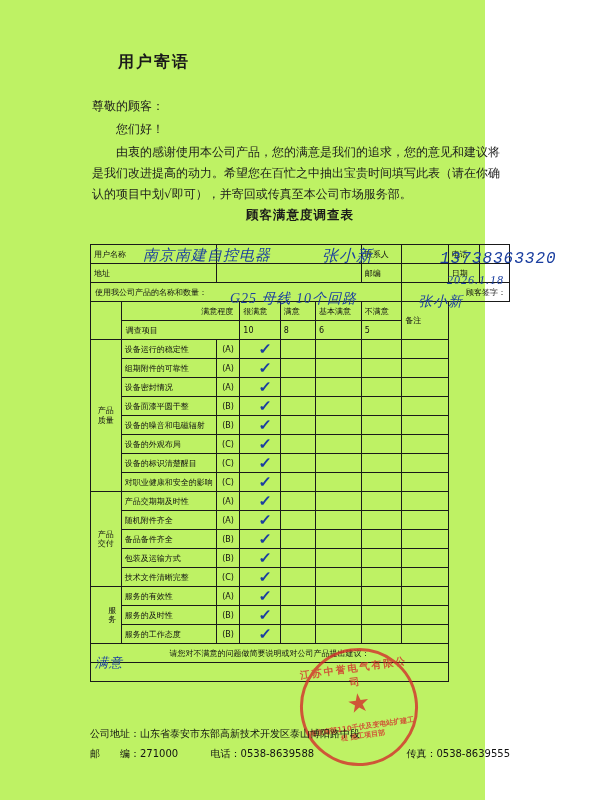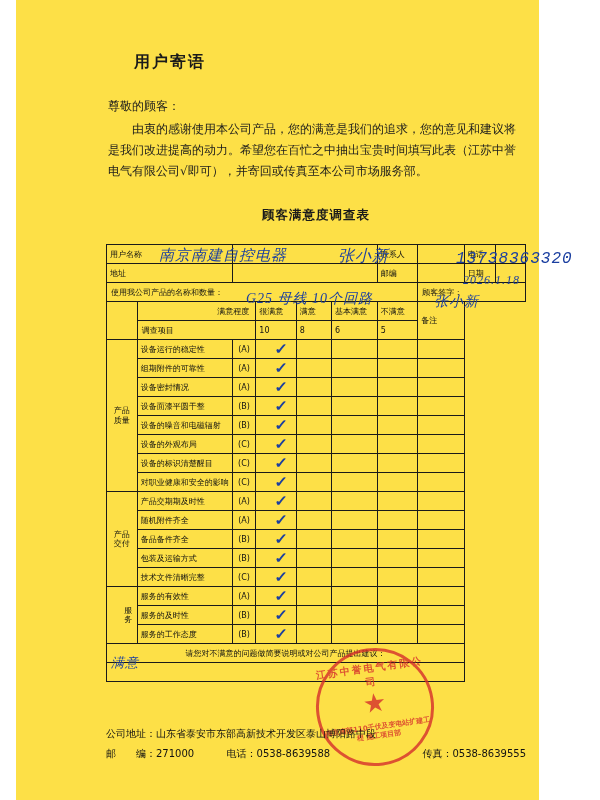--- a/index.html
+++ b/index.html
@@ -11,24 +11,23 @@
     height: 800px;
     background: #ffffff;
     font-family: "Liberation Serif", serif;
     color: #1a1a1a;
     position: relative;
     overflow: hidden;
   }
   .page {
     position: absolute;
     left: 0; top: 0;
-    width: 523px;
+    width: 485px;
     height: 800px;
-    background: #fde047;
-    margin-left: 16px;
+    background: #bef264;
   }
   .title {
     position: absolute;
     left: 118px;
     top: 52px;
     font-size: 16px;
     font-weight: bold;
     letter-spacing: 2px;
     font-family: "DejaVu Sans", sans-serif;
   }
@@ -235,21 +234,22 @@
 </style>
 </head>
 <body>
 
 <div class="page">
 
   <div class="title">用户寄语</div>
 
   <div class="letter">
     <p>尊敬的顾客：</p>
-    <p class="indent2">由衷的感谢使用本公司产品，您的满意是我们的追求，您的意见和建议将是我们改进提高的动力。希望您在百忙之中抽出宝贵时间填写此表（江苏中誉电气有限公司√即可），并寄回或传真至本公司市场服务部。</p>
+    <p class="indent2">您们好！</p>
+    <p class="indent2">由衷的感谢使用本公司产品，您的满意是我们的追求，您的意见和建议将是我们改进提高的动力。希望您在百忙之中抽出宝贵时间填写此表（请在你确认的项目中划√即可），并寄回或传真至本公司市场服务部。</p>
   </div>
 
 
   <div class="form-title">顾客满意度调查表</div>
 
   <table class="sheet">
 
     <tbody>
         <tr>
       <td class="lbl" colspan="2" style="width:56px">用户名称</td>
@@ -264,21 +264,21 @@
       <td class="lbl" colspan="2">地址</td>
       <td colspan="4"></td>
       <td class="lbl">邮编</td>
       <td></td>
       <td class="lbl">日期</td>
       <td></td>
     </tr>
 
     <tr>
       <td colspan="7" style="text-align:left;padding-left:4px;">使用我公司产品的名称和数量：</td>
-      <td colspan="3" style="text-align:left;padding-left:4px;">顾客签字：</td>
+      <td colspan="3" style="text-align:right;padding-left:4px;">顾客签字：</td>
     </tr>
 
     <tr>
       <td class="vcat" rowspan="2"></td>
       <td colspan="2" style="text-align:right;padding-right:6px;height:16px;">满意程度</td>
       <td class="lbl scorecell">很满意</td>
       <td class="lbl scorecell">满意</td>
       <td class="lbl scorecell">基本满意</td>
       <td class="lbl scorecell">不满意</td>
       <td class="lbl remark" rowspan="2">备注</td>

